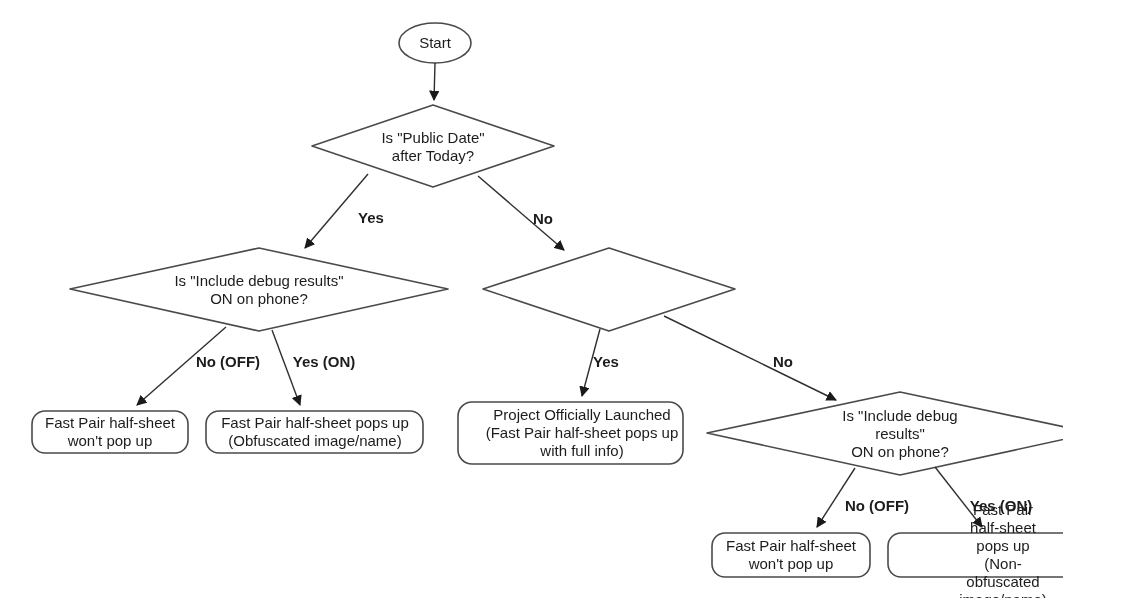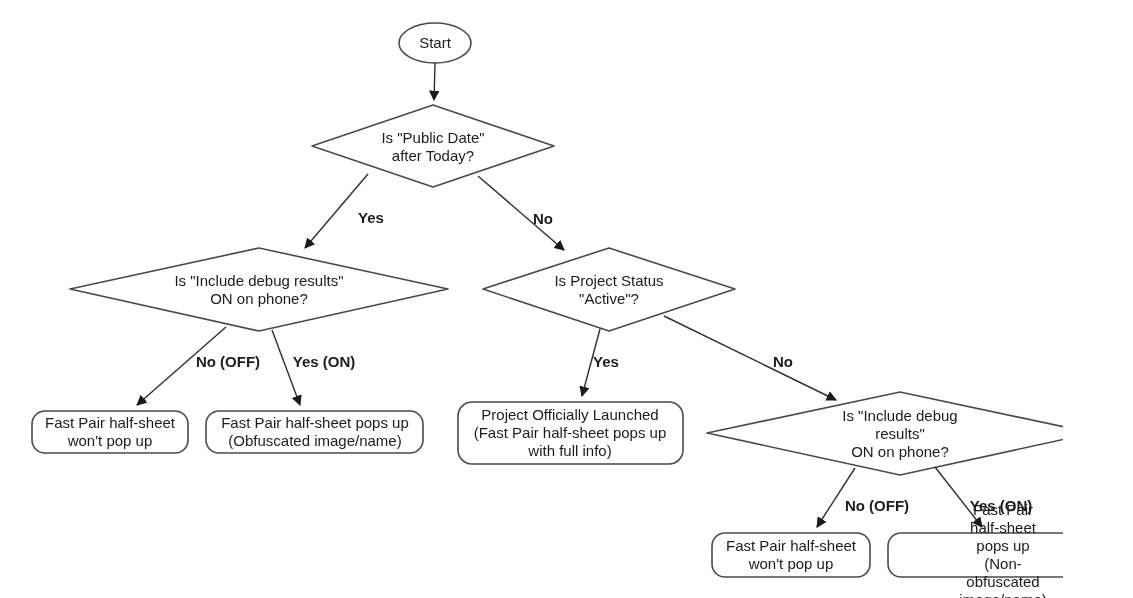--- a/index.html
+++ b/index.html
@@ -98,33 +98,31 @@
   </svg>
 
   <div class="lbl" style="left:435px; top:43px;">Start</div>
 
   <div class="lbl" style="left:433px; top:147px;">Is "Public Date"
 after Today?</div>
 
   <div class="lbl" style="left:259px; top:290px;">Is "Include debug results"
 ON on phone?</div>
 
-  <div class="lbl" style="left:609px; top:290px;">Is Project Status
-"Active"?</div>
 
   <div class="lbl" style="left:900px; top:434px;">Is "Include debug results"
 ON on phone?</div>
 
   <div class="lbl" style="left:110px; top:432px;">Fast Pair half-sheet
 won't pop up</div>
 
   <div class="lbl" style="left:315px; top:432px;">Fast Pair half-sheet pops up
 (Obfuscated image/name)</div>
 
-  <div class="lbl" style="left:570px; top:433px;">Project Officially Launched
+  <div class="lbl" style="left:582px; top:433px;">Project Officially Launched
 (Fast Pair half-sheet pops up
 with full info)</div>
 
   <div class="lbl" style="left:791px; top:555px;">Fast Pair half-sheet
 won't pop up</div>
 
   <div class="lbl" style="left:1003px; top:555px;">Fast Pair half-sheet pops up
 (Non-obfuscated image/name)</div>
 
   <div class="lbl edge-lbl" style="left:371px; top:218px;">Yes</div>

